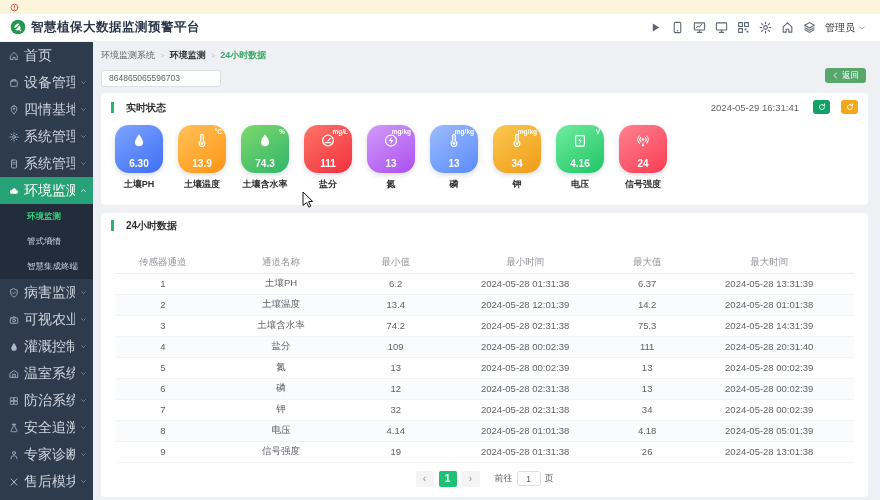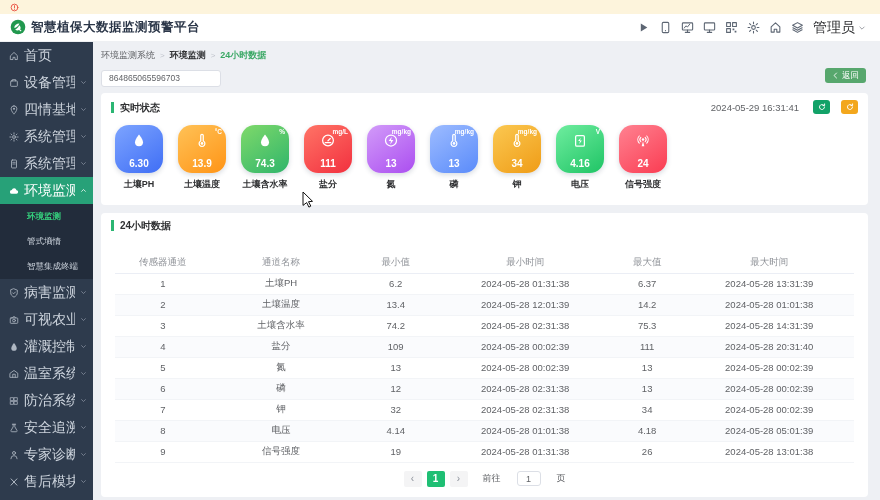--- a/index.html
+++ b/index.html
@@ -12,21 +12,21 @@
   .alert-bar .a-icon{width:9px;height:9px;color:#e94f41;flex:none}
   .alert-bar .a-text{font-size:9px;font-weight:bold;color:#e94f41;white-space:nowrap}
 
   
   header{height:28px;background:#fff;border-bottom:1px solid #eef0f3;display:flex;align-items:center;justify-content:space-between;padding:0 14px 0 10px;flex:none}
   .brand{display:flex;align-items:flex-start;gap:5px}
   .logo{width:16px;height:16px}
   .app-title{font-size:12.5px;font-weight:bold;color:#2b3648;letter-spacing:.5px;white-space:nowrap}
   .h-right{display:flex;align-items:center;gap:9px}
   .hicon{width:13px;height:13px;color:#5d6673;cursor:pointer}
-  .user{display:flex;align-items:center;gap:3px;font-size:14px;color:#303133;cursor:pointer}
+  .user{display:flex;align-items:center;gap:3px;font-size:10px;color:#303133;cursor:pointer}
   .user .chev{width:8px;height:8px;color:#909399}
 
   
   .main{flex:1;display:flex;min-height:0}
   .sidebar{width:93px;background:#2e3b4d;overflow:hidden;flex:none}
   .side-item{height:27px;display:flex;align-items:center;gap:5px;padding:0 6px 0 9px;color:#ccd3dc;font-size:14px;cursor:pointer;white-space:nowrap}
   .side-item .s-icon{width:10px;height:10px;flex:none;color:#aeb7c2}
   .side-item .lbl{flex:1;overflow:hidden}
   .side-item .chev{width:7px;height:7px;flex:none;color:#8a93a3}
   .side-item.active{background:#27a178;color:#fff}
@@ -42,21 +42,21 @@
   .crumb.current{color:#3aa864;font-weight:bold;cursor:default}
   .sep{color:#c0c4cc;font-size:8px}
 
   .toolbar{position:relative;height:21px;margin-bottom:5px}
   .search{width:120px;height:17px;border:1px solid #dcdfe6;border-radius:3px;background:#fff;font-size:8.5px;color:#606266;padding:0 7px;outline:none}
   .back-btn{position:absolute;right:2px;top:1px;height:15px;background:#57a76d;color:#fff;border:none;border-radius:3px;font-size:8.5px;display:flex;align-items:center;gap:3px;padding:0 7px;cursor:pointer}
   .back-btn .ba{width:7px;height:7px}
 
   .panel{background:#fff;border-radius:4px;padding:7px 10px 6px;margin-bottom:8px}
   .p-head{display:flex;justify-content:space-between;align-items:center}
-  .p-title{font-size:10px;font-weight:bold;color:#303133;border-left:3px solid #2bb673;padding-left:6px;line-height:11px}
+  .p-title{font-size:10px;font-weight:bold;color:#303133;border-left:3px solid #2bb673;padding-left:12px;line-height:11px}
   .p-tools{display:flex;align-items:center;gap:11px}
   .ts{font-size:9.5px;color:#606266;margin-right:3px}
   .mini{width:17px;height:14px;border:none;border-radius:3px;color:#fff;display:inline-flex;align-items:center;justify-content:center;cursor:pointer}
   .mini .r-icon{width:8px;height:8px}
   .mini.green{background:#12a268}
   .mini.orange{background:#f3a71d}
 
   .cards{display:flex;gap:15px;margin:11px 2px 8px 4px}
   .card-wrap{width:48px;text-align:center}
   .card{width:48px;height:48px;border-radius:14px;position:relative;color:#fff;overflow:hidden;box-shadow:0 2px 5px rgba(40,60,90,.18)}
@@ -66,21 +66,21 @@
   .card-lbl{margin-top:5px;font-size:9px;font-weight:bold;color:#303133;white-space:nowrap}
 
   table{width:99%;margin:22px auto 0;border-collapse:collapse;table-layout:fixed}
   th{font-size:9.5px;color:#909399;font-weight:normal;height:20px;border-bottom:1px solid #ebeef5}
   td{font-size:9.5px;color:#606266;height:21px;text-align:center;border-bottom:1px solid #f2f4f7;white-space:nowrap;overflow:hidden}
   tbody tr:nth-child(even) td{background:#fafbfd}
 
   .pagination{display:flex;align-items:center;justify-content:center;gap:5px;height:20px;margin:6px 0 2px;font-size:9px;color:#606266}
   .pg-btn{min-width:18px;height:16px;background:#f4f4f5;border:none;border-radius:2px;color:#8a8f99;font-size:10px;line-height:1;cursor:pointer}
   .pg-btn.active{background:#1fbf74;color:#fff;font-weight:bold;cursor:default}
-  .goto-wrap{display:flex;align-items:center;gap:16px;margin-left:10px}
+  .goto-wrap{display:flex;align-items:center;gap:4px;margin-left:10px}
   .goto-input{width:24px;height:15px;border:1px solid #dcdfe6;border-radius:3px;text-align:center;font-size:9px;color:#606266;outline:none}
 
   .cursor{position:absolute;left:302px;top:191px;pointer-events:none;z-index:50}
 </style>
 </head>
 <body>
 
 <div class="app">
 
   <div class="alert-bar">

